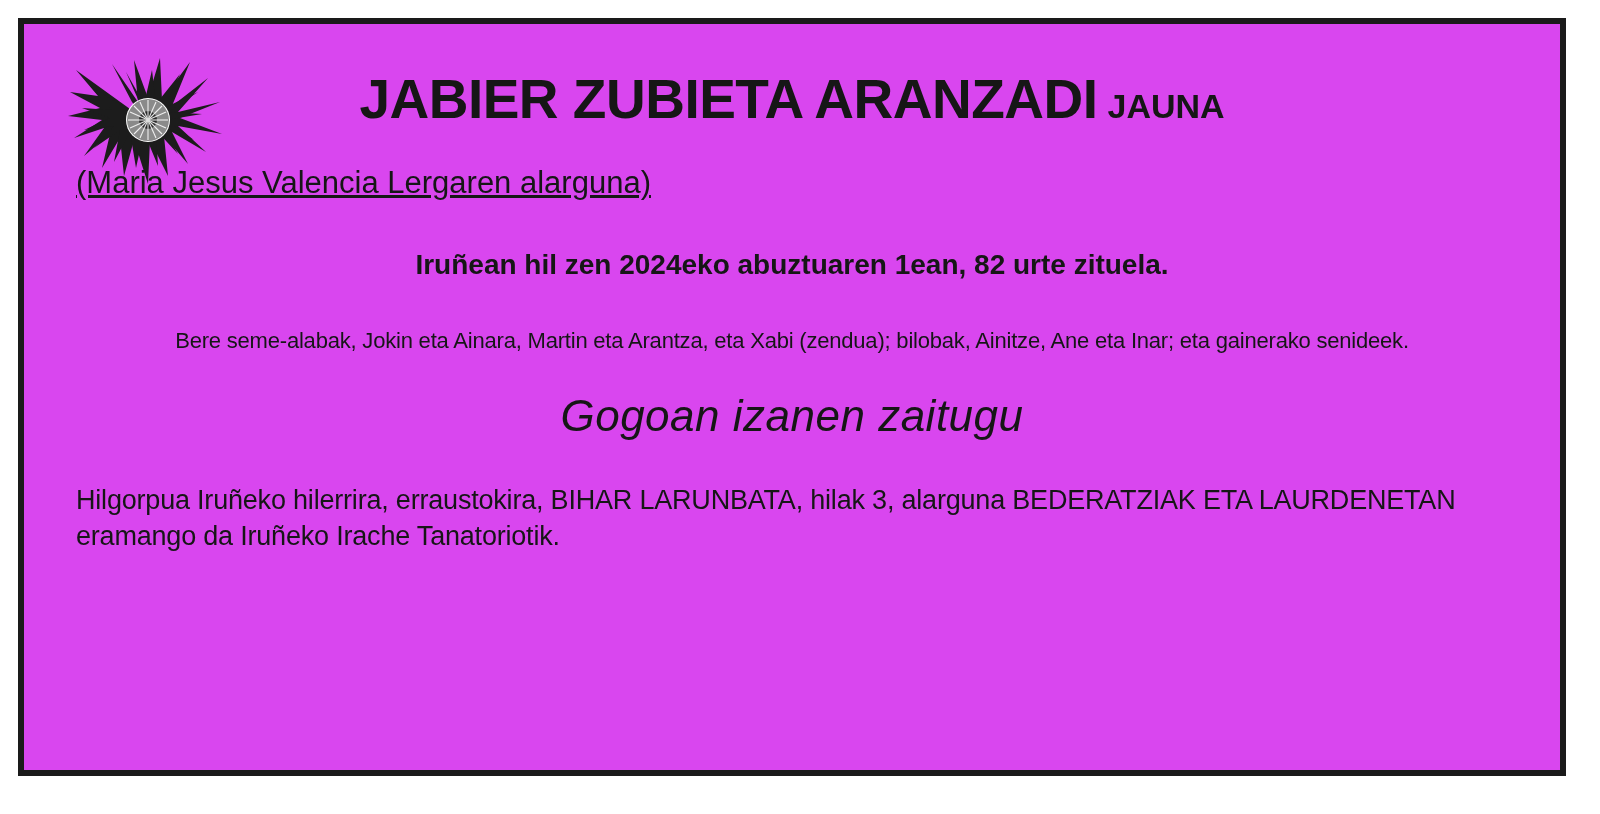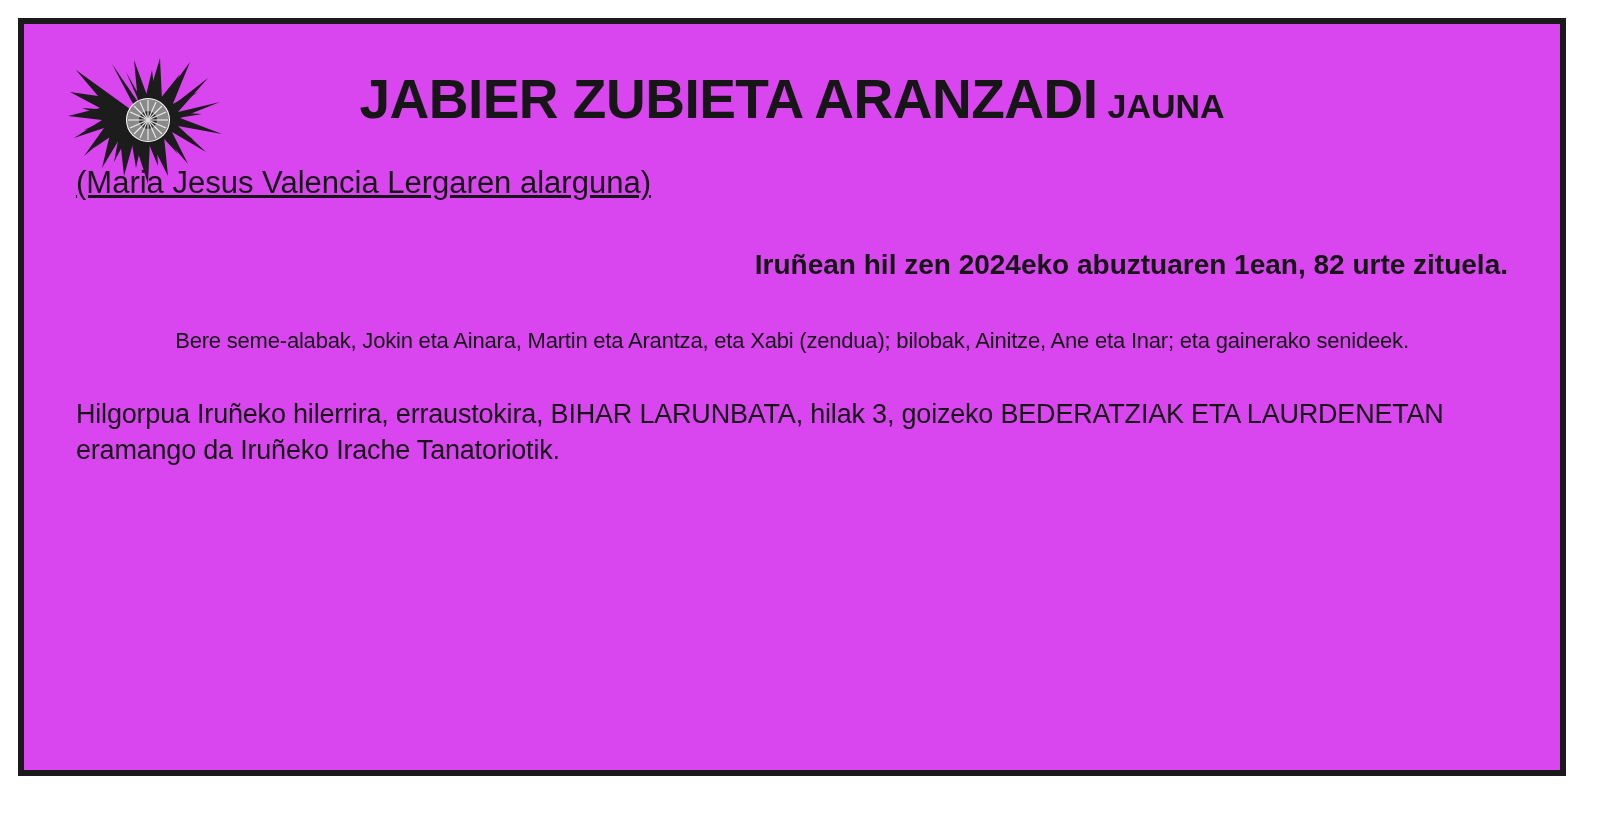--- a/index.html
+++ b/index.html
@@ -72,21 +72,21 @@
     margin-top: 38px;
     font-weight: normal;
     text-decoration: underline;
   }
 
   .death-line {
     font-size: 28px;
     font-weight: bold;
     color: #161616;
     margin-top: 48px;
-    text-align: right;
+    text-align: center;
   }
 
   .family {
     font-size: 22px;
     color: #161616;
     margin-top: 45px;
     text-align: center;
     line-height: 1.32;
     letter-spacing: -0.2px;
   }
@@ -164,18 +164,19 @@
     <div class="name-line">
       <span class="name-main">JABIER ZUBIETA ARANZADI</span><span class="name-suffix">JAUNA</span>
     </div>
 
     <div class="spouse">(Maria Jesus Valencia Lergaren alarguna)</div>
 
     <div class="death-line">Iruñean hil zen 2024eko abuztuaren 1ean, 82 urte zituela.</div>
 
     <div class="family">Bere seme-alabak, Jokin eta Ainara, Martin eta Arantza, eta Xabi (zendua); bilobak, Ainitze, Ane eta Inar; eta gainerako senideek.</div>
 
+    <div class="memorial">Gogoan izanen zaitugu</div>
 
-    <div class="funeral">Hilgorpua Iruñeko hilerrira, erraustokira, BIHAR LARUNBATA, hilak 3, goizeko BEDERATZIAK ETA LAURDENETAN eramango da Iruñeko Irache Tanatoriotik.</div>
+    <div class="funeral">Hilgorpua Iruñeko hilerrira, erraustokira, BIHAR LARUNBATA, hilak 3, alarguna BEDERATZIAK ETA LAURDENETAN eramango da Iruñeko Irache Tanatoriotik.</div>
 
 
   </div>
 </div>
 
 </body></html>

